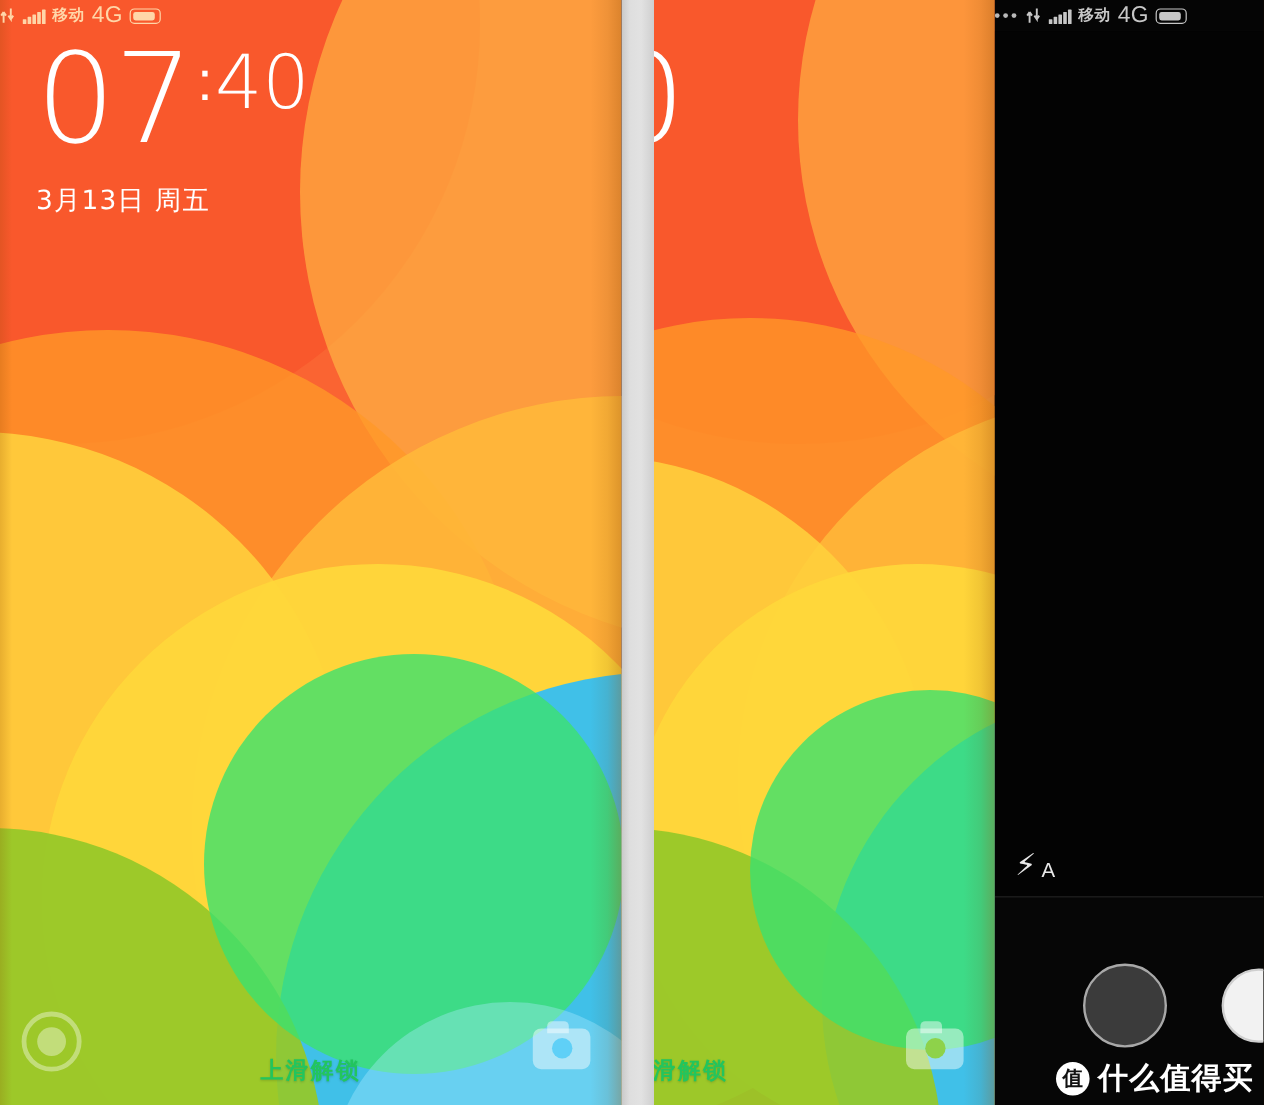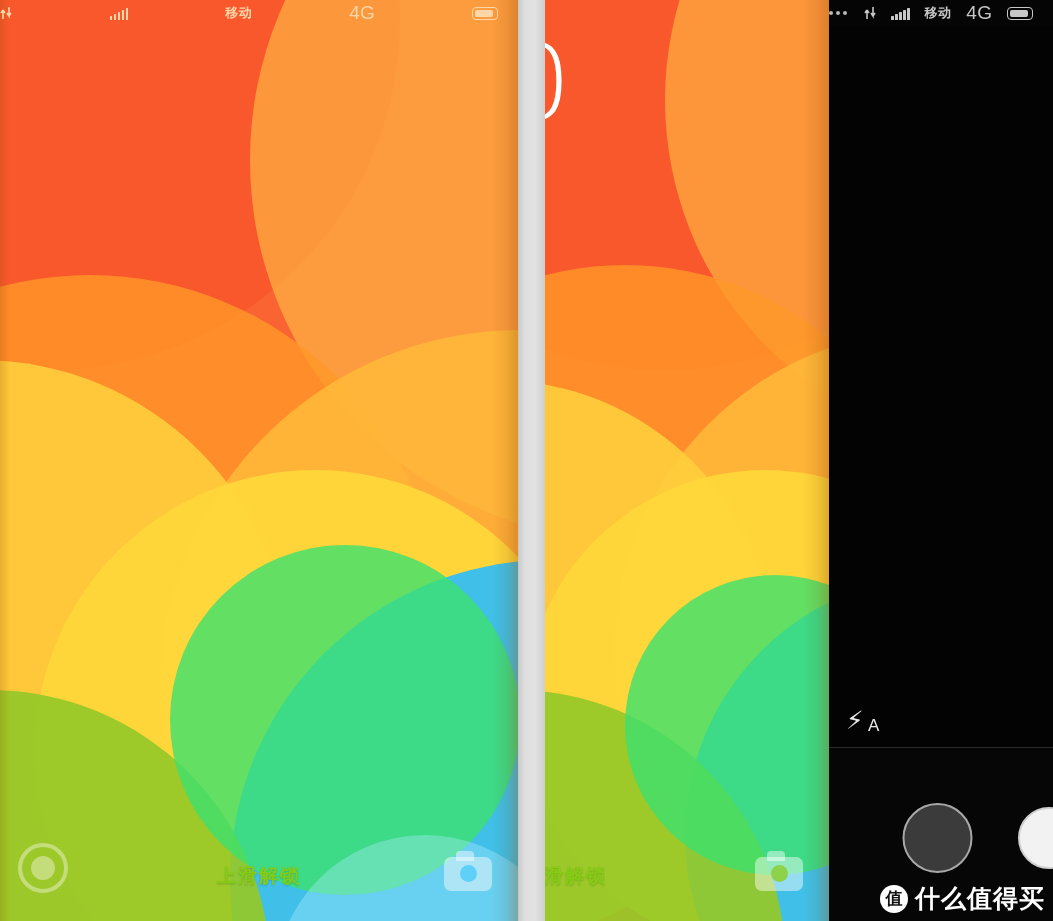--- a/index.html
+++ b/index.html
@@ -18,21 +18,21 @@
   .wall{position:absolute;inset:0;overflow:hidden;background:#fa6432;}
   .wall .circ{position:absolute;border-radius:50%;}
   
   .edge-shade{position:absolute;top:0;right:0;width:26px;height:100%;
      background:linear-gradient(90deg,rgba(0,0,0,0) 0%,rgba(120,60,0,.10) 55%,rgba(150,80,10,.33) 100%);}
   .edge-shade-l{position:absolute;top:0;left:0;width:10px;height:100%;
      background:linear-gradient(90deg,rgba(140,70,0,.20) 0%,rgba(0,0,0,0) 100%);}
 
   
   .statusbar{position:absolute;top:0;left:0;right:0;height:26px;display:flex;align-items:center;
-             justify-content:space-between;gap:6px;padding-right:20px;box-sizing:border-box;}
+             justify-content:flex-start;gap:6px;padding-right:20px;box-sizing:border-box;}
   .sb-dots{display:flex;gap:3px;align-items:center;margin-right:2px;}
   .sb-dots i{width:4px;height:4px;border-radius:50%;background:#b9b9b9;display:block;}
   .arrows{position:relative;width:13px;height:14px;}
   .bars{display:flex;align-items:flex-end;gap:1.5px;height:13px;}
   .bars i{width:2.5px;display:block;border-radius:.5px;}
   .bars i:nth-child(1){height:4px}.bars i:nth-child(2){height:6px}
   .bars i:nth-child(3){height:8px}.bars i:nth-child(4){height:10px}.bars i:nth-child(5){height:12px}
   .carrier{font-size:13px;font-weight:bold;letter-spacing:.5px;}
   .net{font-size:19px;letter-spacing:.3px;}
   .batt{width:26px;height:13px;border-radius:4px;position:relative;box-sizing:border-box;}
@@ -60,21 +60,21 @@
       font-family:"DejaVu Sans","Liberation Sans",sans-serif;}
   .datetext{margin-top:18px;color:#fff;font-size:22px;letter-spacing:1px;
             font-family:"DejaVu Sans","Liberation Sans",sans-serif;}
 
   
   .footer{position:absolute;left:0;right:0;bottom:0;height:92px;}
   .ring{position:absolute;left:18px;bottom:28px;width:50px;height:50px;border-radius:50%;
         border:4px solid rgba(255,255,255,.38);box-sizing:border-box;
         display:flex;align-items:center;justify-content:center;}
   .ring .dot{width:24px;height:24px;border-radius:50%;background:rgba(255,255,255,.38);}
-  .unlock{position:absolute;left:0;right:0;bottom:32px;text-align:center;color:#84cc16;
+  .unlock{position:absolute;left:0;right:0;bottom:16px;text-align:center;color:#22c55e;
           font-size:19px;letter-spacing:2px;font-weight:bold;
           text-shadow:0 1px 2px rgba(0,0,0,.18);}
   #phone2 .unlock{text-align:left;left:-22px;}
   .camicon{position:absolute;right:26px;bottom:30px;width:48px;height:40px;}
   .camicon .body{position:absolute;left:0;top:6px;width:48px;height:34px;border-radius:7px;
                  background:rgba(255,255,255,.46);}
   .camicon .hump{position:absolute;left:12px;top:0;width:18px;height:10px;border-radius:4px 4px 0 0;
                  background:rgba(255,255,255,.46);}
   .camicon .lens{position:absolute;left:16px;top:14px;width:17px;height:17px;border-radius:50%;
                  background:#5fd0f7;}
@@ -142,20 +142,28 @@
           <i></i>
           <i></i>
       </span>
       <span class="carrier">移动</span>
       <span class="net">4G</span>
       <span class="batt">
           <span class="fill"></span>
         </span>
     </div>
 
+    <div class="clockwrap">
+      <div class="time">
+        <span class="hh">07</span>
+        <span class="colon">:</span>
+        <span class="mm">40</span>
+      </div>
+      <div class="datetext">3月13日 周五</div>
+    </div>
 
     <div class="footer">
       <div class="ring">
           <span class="dot"></span>
         </div>
       <div class="unlock">上滑解锁</div>
       <div class="camicon">
         <span class="hump"></span>
           <span class="body"></span>
           <span class="lens"></span>

